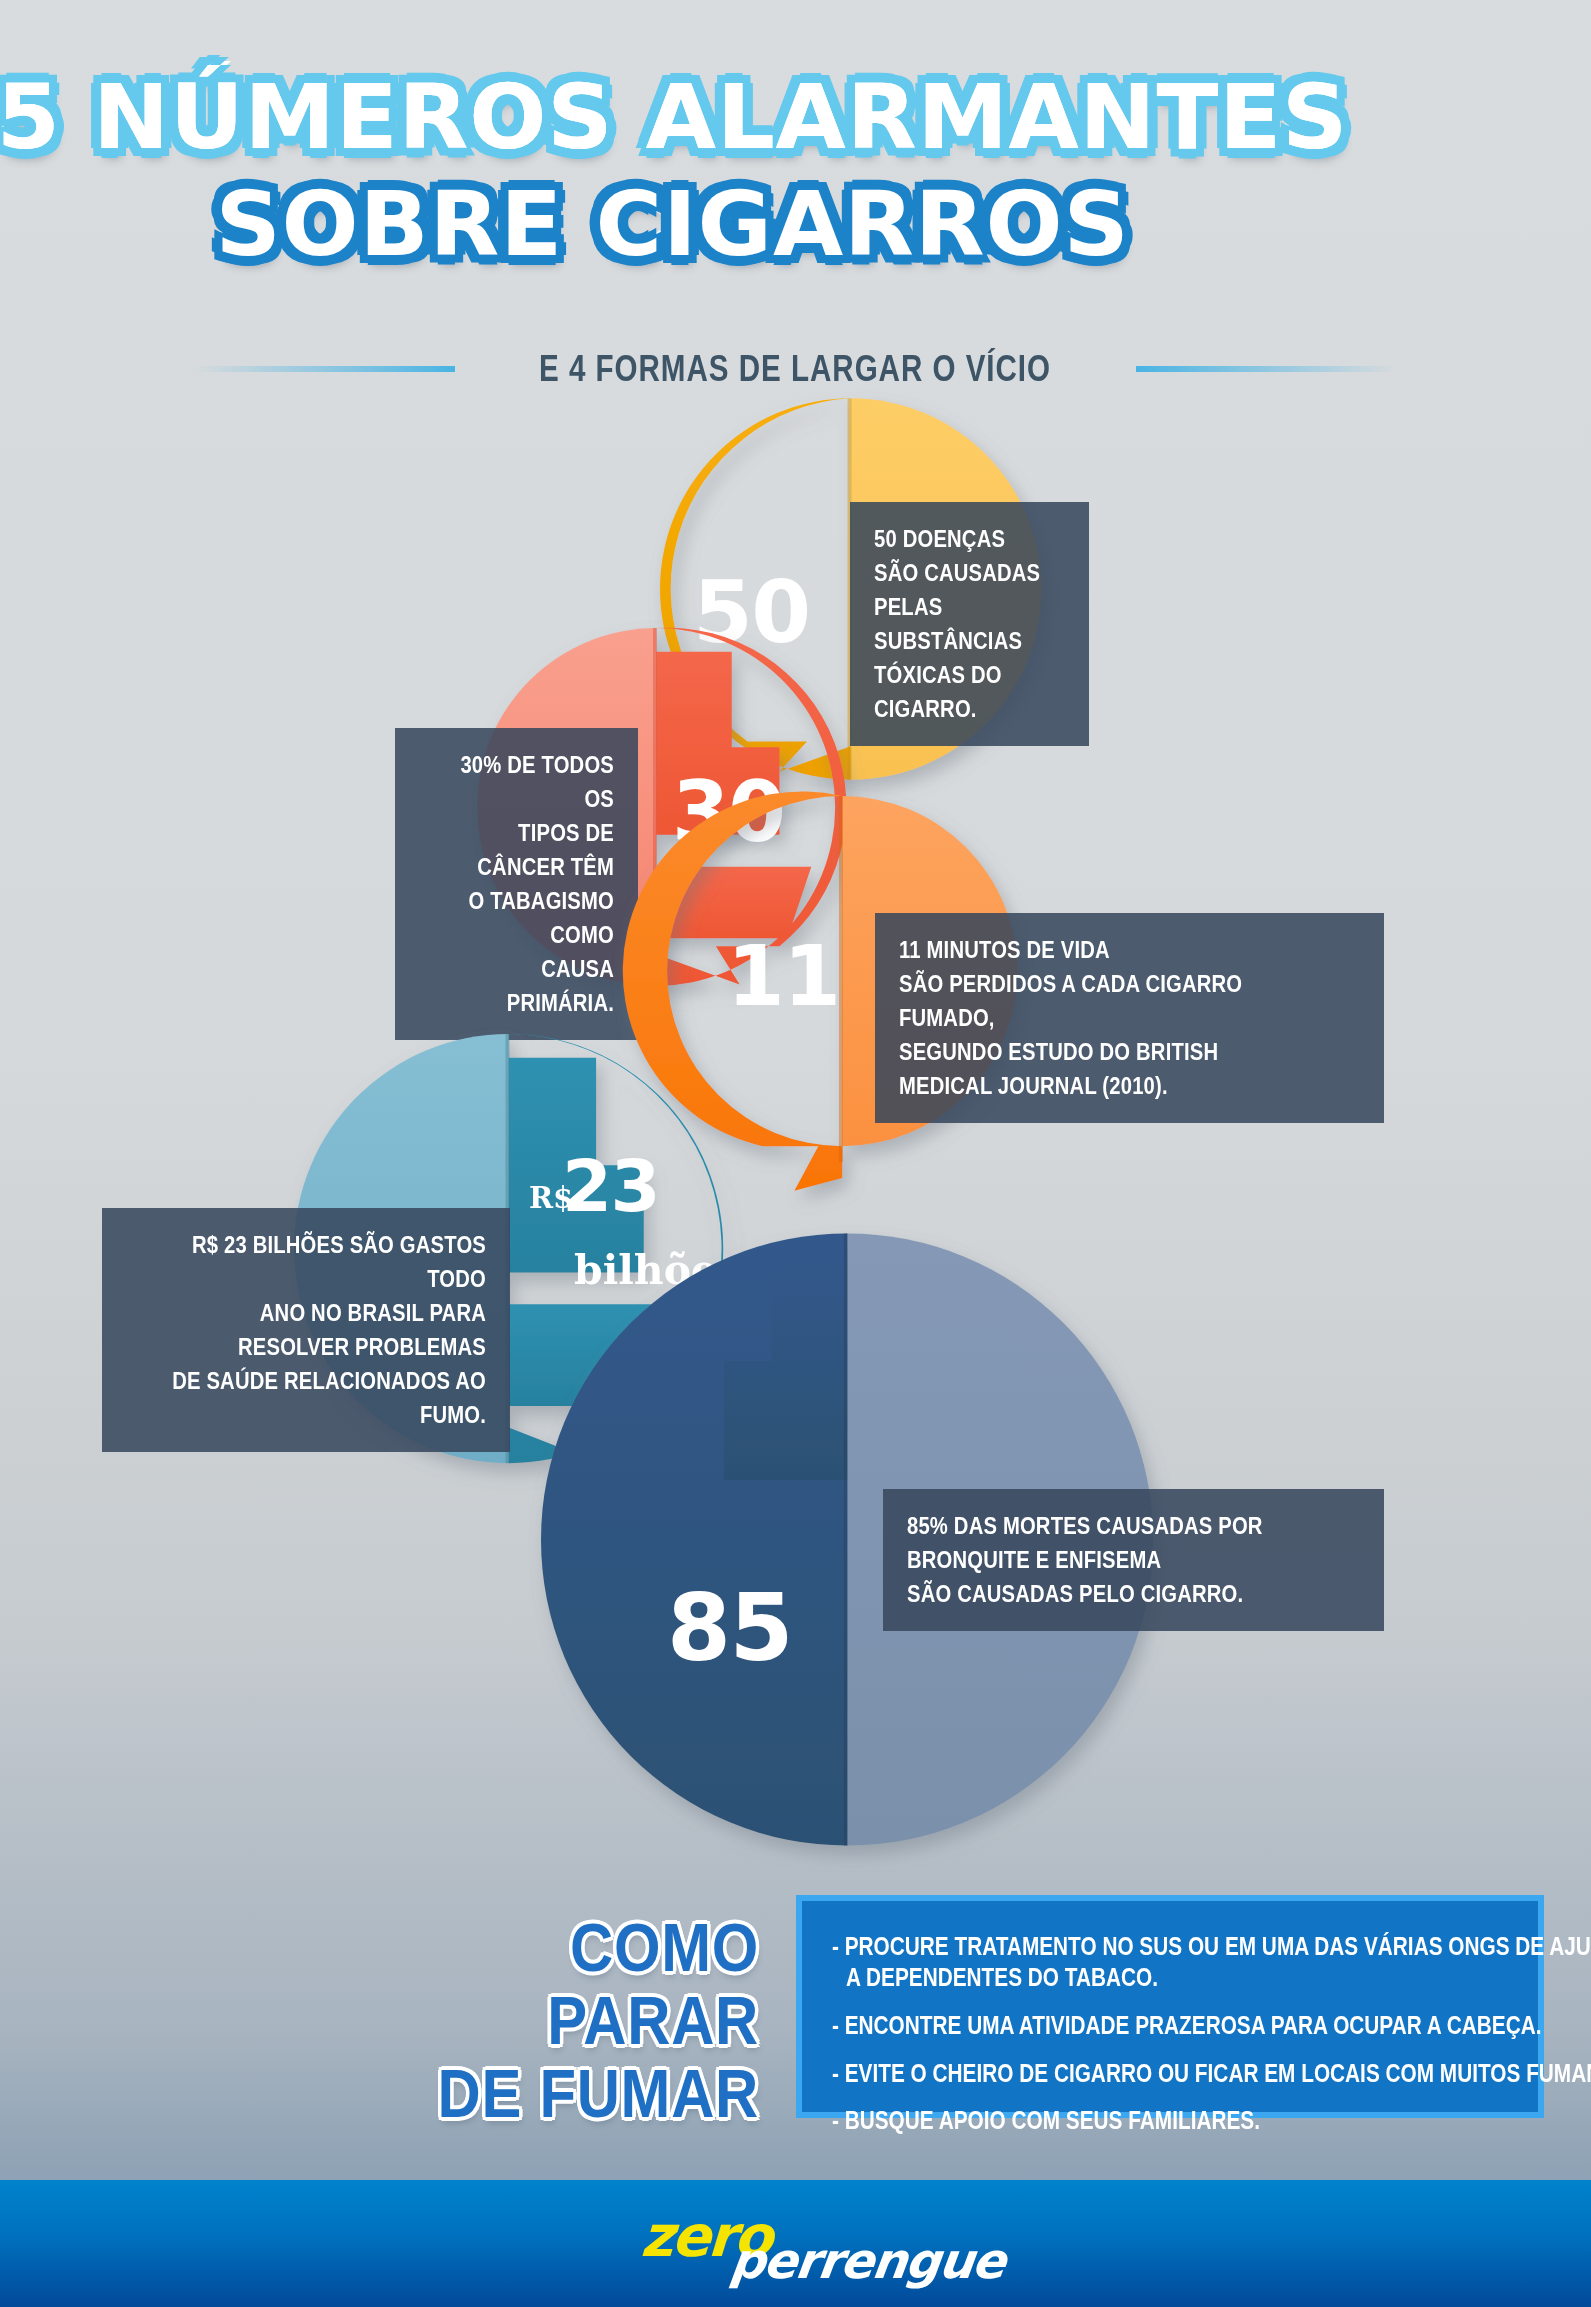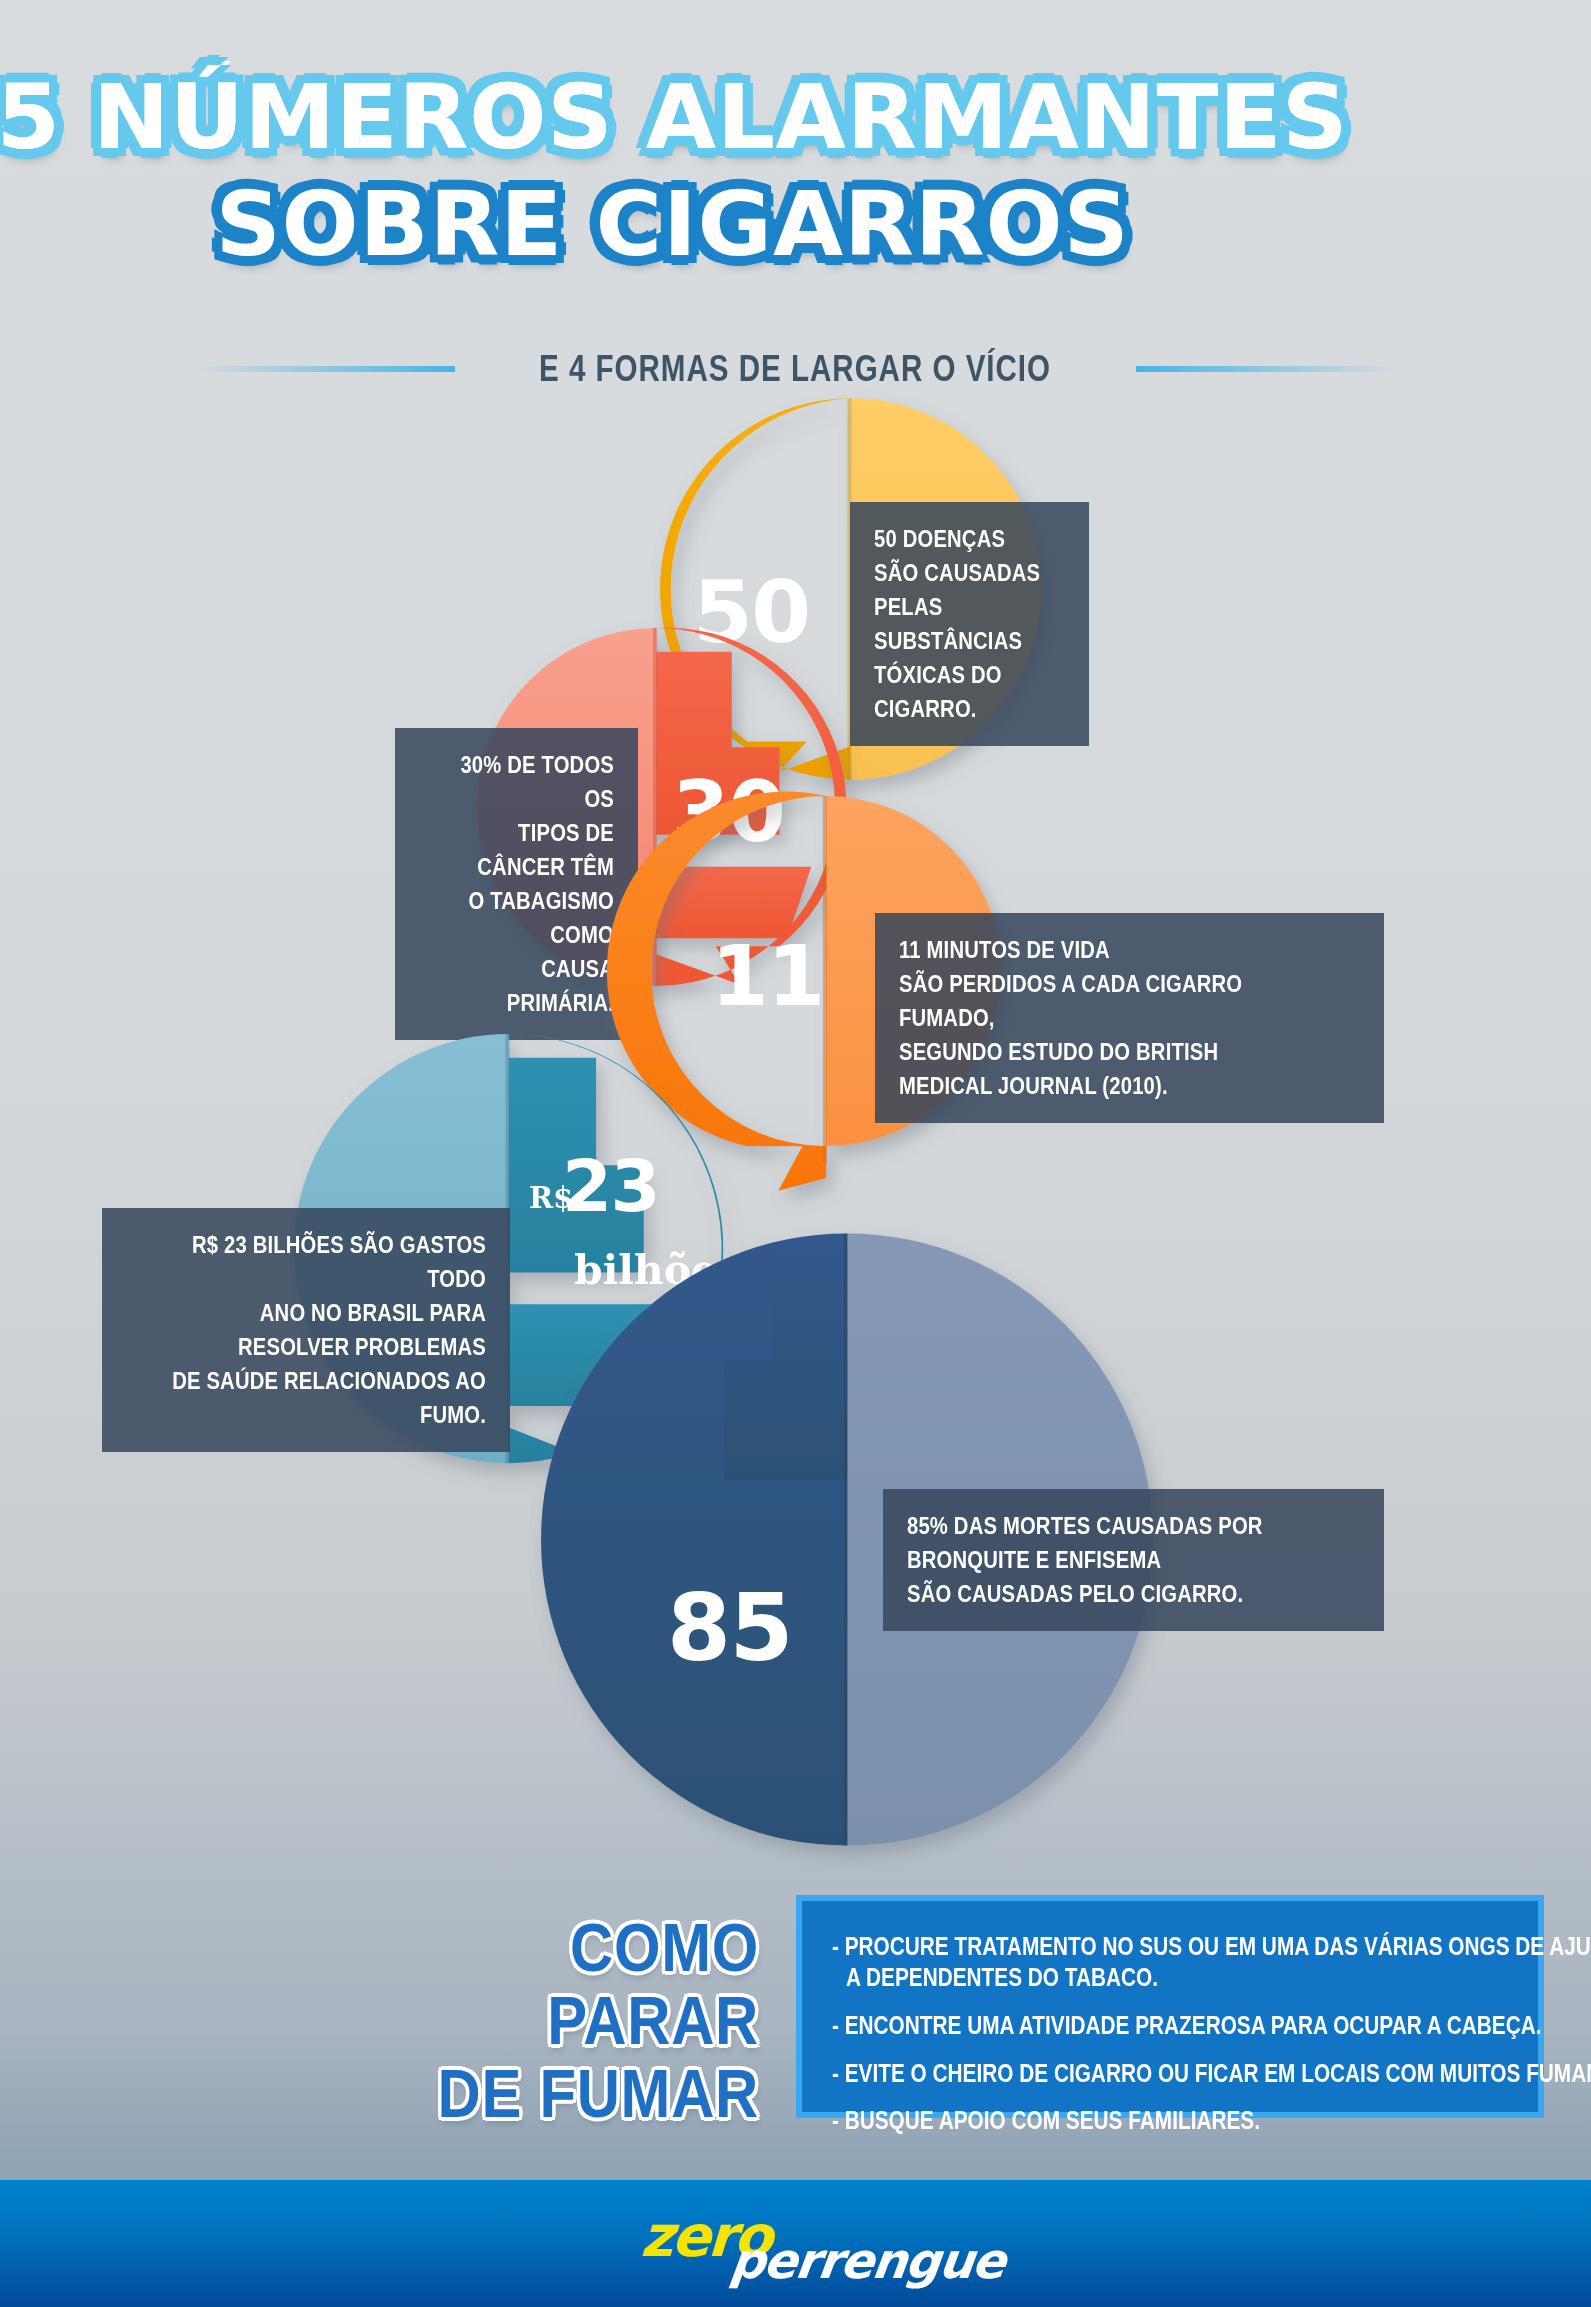--- a/index.html
+++ b/index.html
@@ -214,21 +214,21 @@
       </svg>
       <div class="bub-num" style="left:195px;top:143px;font-size:83px;">30</div>
     </div>
     <div class="callout right" style="left:395px;top:728px;width:243px;">
       <span>30% DE TODOS OS</span>
       <span>TIPOS DE CÂNCER TÊM</span>
       <span>O TABAGISMO COMO</span>
       <span>CAUSA PRIMÁRIA.</span>
     </div>
 
-    <div class="bubble" style="left:651px;top:796px;">
+    <div class="bubble" style="left:667px;top:796px;">
       <svg width="414" height="398" viewBox="0 0 520 500">
         <defs>
           <linearGradient id="g11a" x1="0" y1="0" x2="0" y2="1">
             <stop offset="0" stop-color="#fb8a2c"></stop>
               <stop offset="1" stop-color="#f97505"></stop>
           </linearGradient>
           <linearGradient id="g11b" x1="0" y1="0" x2="0" y2="1">
             <stop offset="0" stop-color="#fda45f"></stop>
               <stop offset="1" stop-color="#fb9140"></stop>
           </linearGradient>

